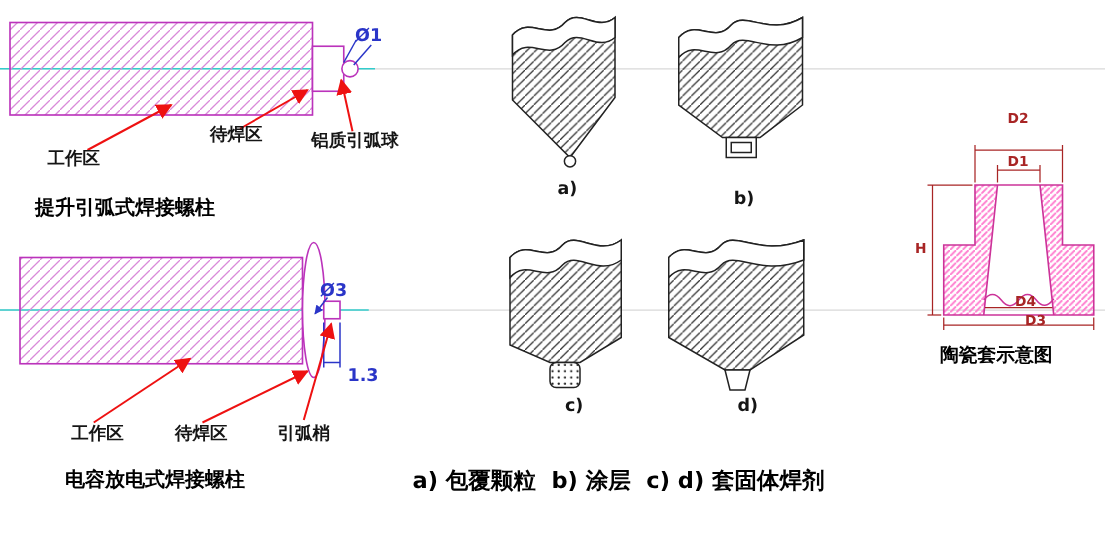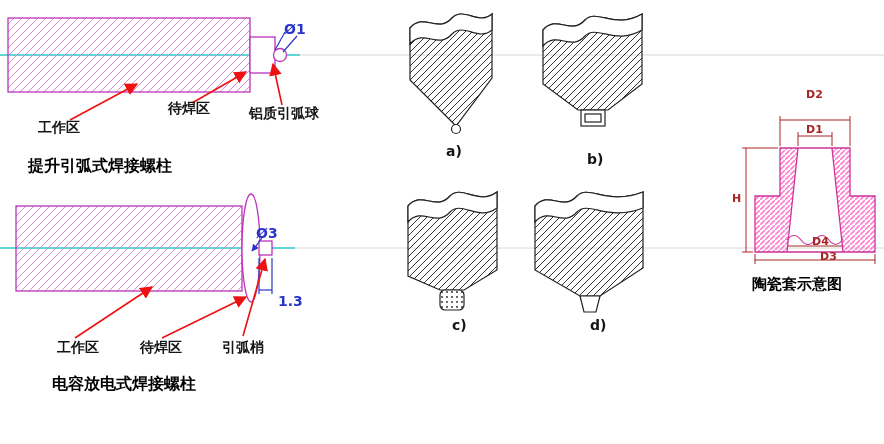--- a/index.html
+++ b/index.html
@@ -143,20 +143,21 @@
   <div class="lbl" style="left:140px; top:340px;">待焊区</div>
   <div class="lbl" style="left:222px; top:340px;">引弧梢</div>
   <div class="dimb" style="left:256px; top:226px;">Ø3</div>
   <div class="dimb" style="left:278px; top:294px;">1.3</div>
   <div class="cap" style="left:52px;  top:376px;">电容放电式焊接螺柱</div>
 
   <div class="sub" style="left:446px; top:144px;">a)</div>
   <div class="sub" style="left:587px; top:152px;">b)</div>
   <div class="sub" style="left:452px; top:318px;">c)</div>
   <div class="sub" style="left:590px; top:318px;">d)</div>
+  <div class="cap big" style="left:330px; top:376px;">a) 包覆颗粒  b) 涂层  c) d) 套固体焊剂</div>
 
   <div class="dimr" style="left:806px; top:89px;">D2</div>
   <div class="dimr" style="left:806px; top:124px;">D1</div>
   <div class="dimr" style="left:732px; top:193px;">H</div>
   <div class="dimr" style="left:812px; top:236px;">D4</div>
   <div class="dimr" style="left:820px; top:251px;">D3</div>
   <div class="cap small" style="left:752px; top:277px;">陶瓷套示意图</div>
 
 </div>
 

